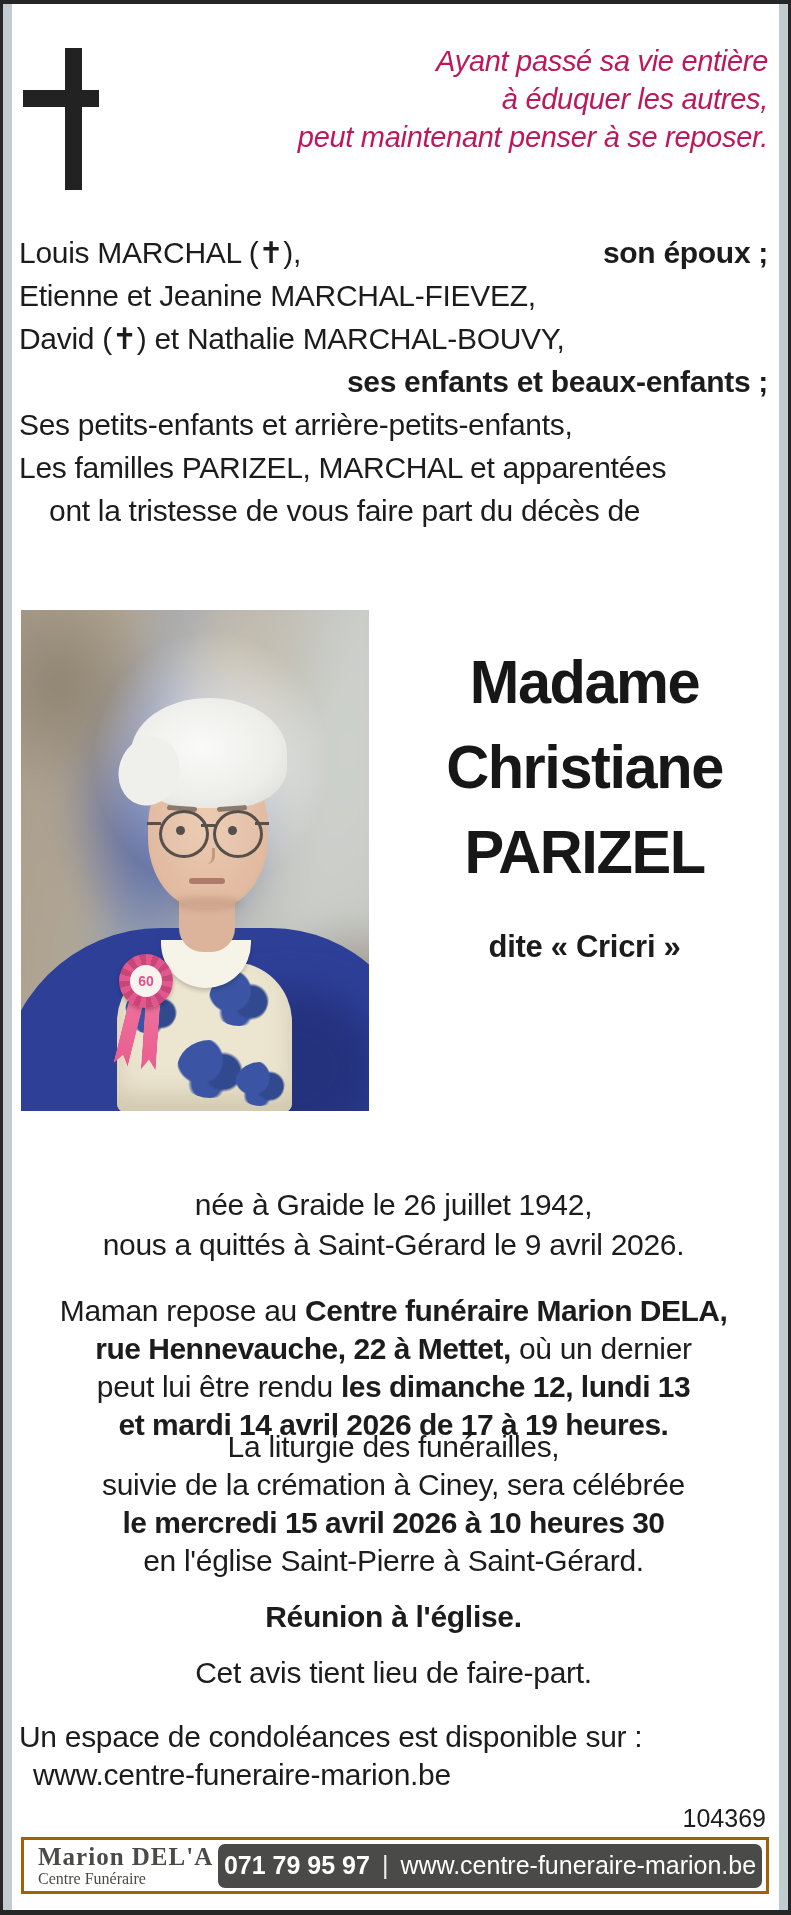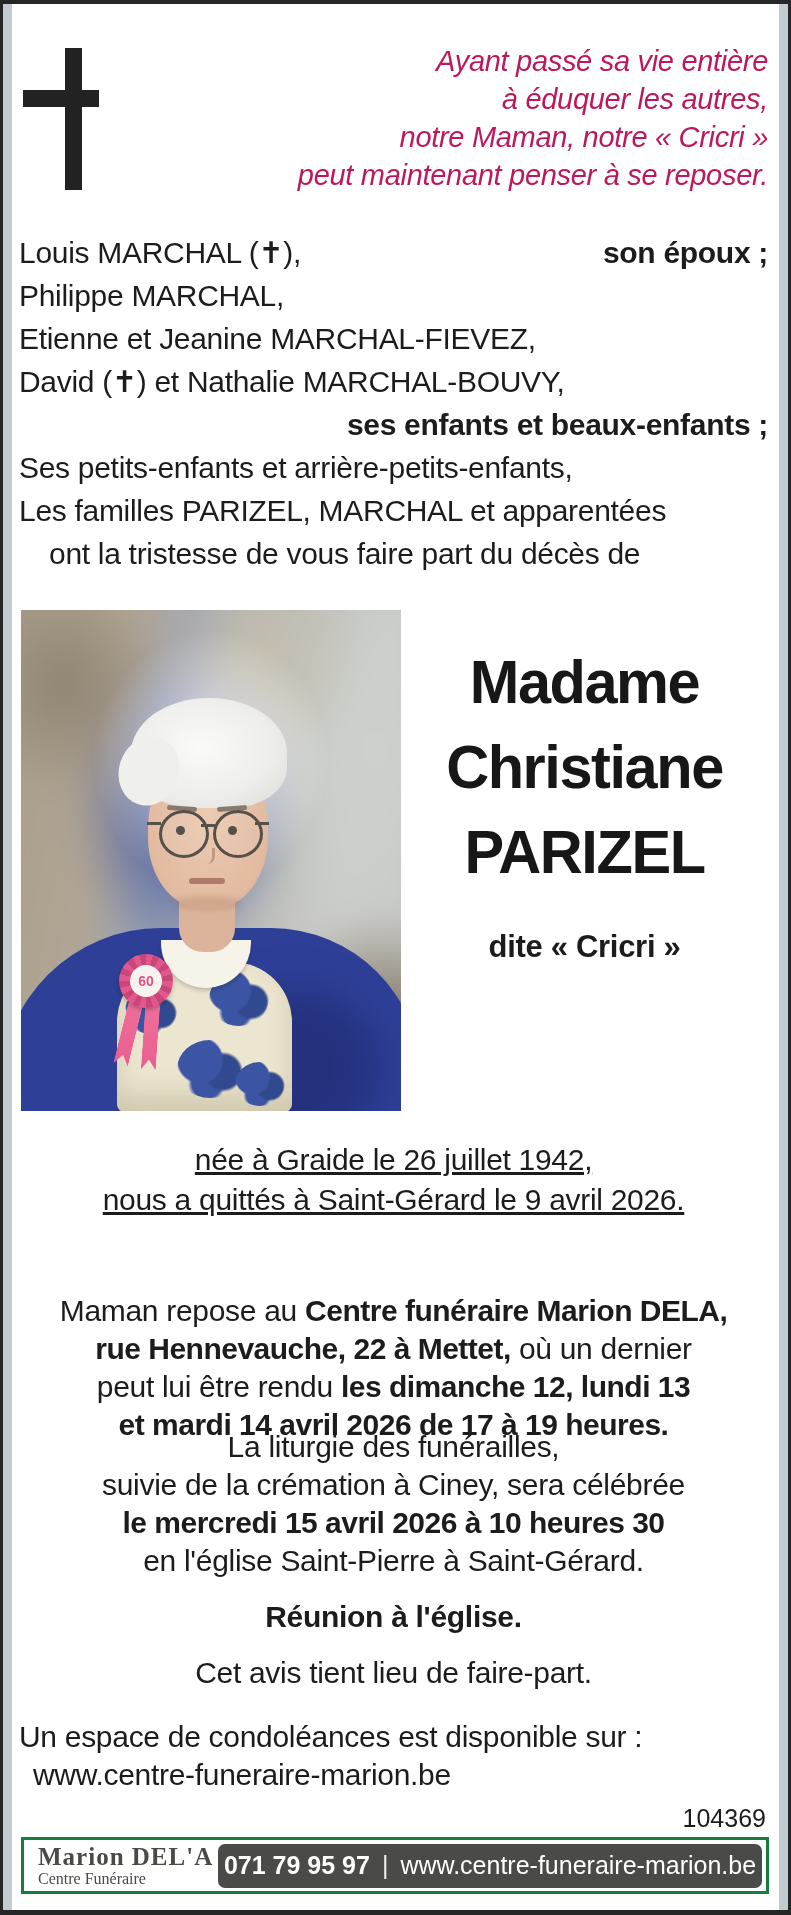--- a/index.html
+++ b/index.html
@@ -31,21 +31,21 @@
   .quote div{white-space:nowrap;}
 
   
   .family{position:absolute;left:16px;right:20px;top:227px;font-size:30px;line-height:43px;}
   .family .row{white-space:nowrap;position:relative;}
   .family .rlabel{position:absolute;right:0;top:0;font-weight:700;}
   .family .rright{text-align:right;font-weight:700;}
   .family .indent{padding-left:30px;}
 
   
-  .photo{position:absolute;left:18px;top:606px;width:380px;height:501px;overflow:hidden;background:#b5aa99;}
+  .photo{position:absolute;left:18px;top:606px;width:348px;height:501px;overflow:hidden;background:#b5aa99;}
   .photo .bg{position:absolute;left:-25px;top:-25px;right:-25px;bottom:-25px;
     background:
       radial-gradient(ellipse 140px 160px at 16% 18%, #8f8472 0%, rgba(143,132,114,0) 70%),
       radial-gradient(ellipse 150px 170px at 60% 12%, #c5beae 0%, rgba(197,190,174,0) 70%),
       radial-gradient(ellipse 160px 220px at 44% 40%, #41549e 0%, rgba(65,84,158,0) 72%),
       radial-gradient(ellipse 180px 240px at 88% 30%, #cdd1cc 0%, rgba(205,209,204,0) 75%),
       radial-gradient(ellipse 200px 200px at 90% 85%, #6e5c49 0%, rgba(110,92,73,0) 70%),
       linear-gradient(100deg,#a79b88 0%,#b1a695 28%,#97a0b4 40%,#b9b9b4 55%,#cbcdc9 75%,#c4c7c3 100%);
     filter:blur(14px);}
   .photo .halo{position:absolute;left:70px;top:20px;width:240px;height:260px;border-radius:50%;
@@ -99,34 +99,34 @@
   .nameblock{position:absolute;left:398px;right:20px;top:635px;text-align:center;}
   .bigname{font-size:62px;line-height:85px;font-weight:700;letter-spacing:-1.5px;
     transform:scaleX(.96);transform-origin:center;white-space:nowrap;color:#171717;}
   .nickname{margin-top:31px;font-size:31px;font-weight:700;line-height:43px;white-space:nowrap;}
   .widow{margin-top:9px;font-size:33px;font-weight:700;line-height:44px;}
   .widow div{white-space:nowrap;}
 
   
   .centerblk{position:absolute;left:16px;right:20px;text-align:center;font-size:30px;}
   .centerblk .line{white-space:nowrap;}
-  .birth{top:1136px;line-height:40px;text-decoration:underline;}
+  .birth{top:1181px;line-height:40px;}
   .wake{top:1288px;line-height:38px;}
   .liturgy{top:1424px;line-height:38px;}
   .reunion{top:1594px;line-height:38px;font-weight:700;}
   .avis{top:1650px;line-height:38px;}
   b{font-weight:700;letter-spacing:-0.5px;}
 
   .condolences{position:absolute;left:16px;right:20px;top:1714px;font-size:30px;line-height:38px;}
   .condolences .l2{padding-left:14px;}
   .ref{position:absolute;right:22px;top:1800px;font-size:25px;letter-spacing:0;}
 
   
   .footer{position:absolute;left:18px;right:19px;top:1833px;height:57px;box-sizing:border-box;
-    border:3px solid #15803d;background:#fff;display:flex;align-items:center;}
+    border:3px solid #a16207;background:#fff;display:flex;align-items:center;}
   .logo{width:194px;padding-left:14px;box-sizing:border-box;font-family:"Liberation Serif", serif;color:#4a4a46;letter-spacing:0;}
   .logo .name{font-size:25px;font-weight:700;letter-spacing:1px;line-height:26px;}
   .logo .sub{font-size:16px;line-height:18px;}
   .pill{flex:1;height:44px;margin:0 4px 0 0;border-radius:7px;background:#4a4a48;
     display:flex;align-items:center;justify-content:center;color:#fff;font-size:25px;letter-spacing:0;}
   .pill .phone{font-weight:700;}
   .pill .sep{margin:0 12px;font-weight:300;opacity:.9;}
   .pill .url{font-weight:400;}
 </style>
 </head>
@@ -137,30 +137,28 @@
   <div class="edge-strip right"></div>
 
   <div class="cross">
     <div class="v"></div>
     <div class="h"></div>
   </div>
 
   <div class="quote">
     <div>Ayant passé sa vie entière</div>
     <div>à éduquer les autres,</div>
-    <div>notre Maman, notre « Cricri »</div>
     <div>peut maintenant penser à se reposer.</div>
   </div>
 
   <div class="family">
     <div class="row">
       <span>Louis MARCHAL (✝),</span>
       <span class="rlabel">son époux ;</span>
     </div>
-    <div class="row">Philippe MARCHAL,</div>
     <div class="row">Etienne et Jeanine MARCHAL-FIEVEZ,</div>
     <div class="row">David (✝) et Nathalie MARCHAL-BOUVY,</div>
     <div class="row rright">ses enfants et beaux-enfants ;</div>
     <div class="row">Ses petits-enfants et arrière-petits-enfants,</div>
     <div class="row">Les familles PARIZEL, MARCHAL et apparentées</div>
     <div class="row indent">ont la tristesse de vous faire part du décès de</div>
   </div>
 
   <div class="photo">
     <div class="bg"></div>

